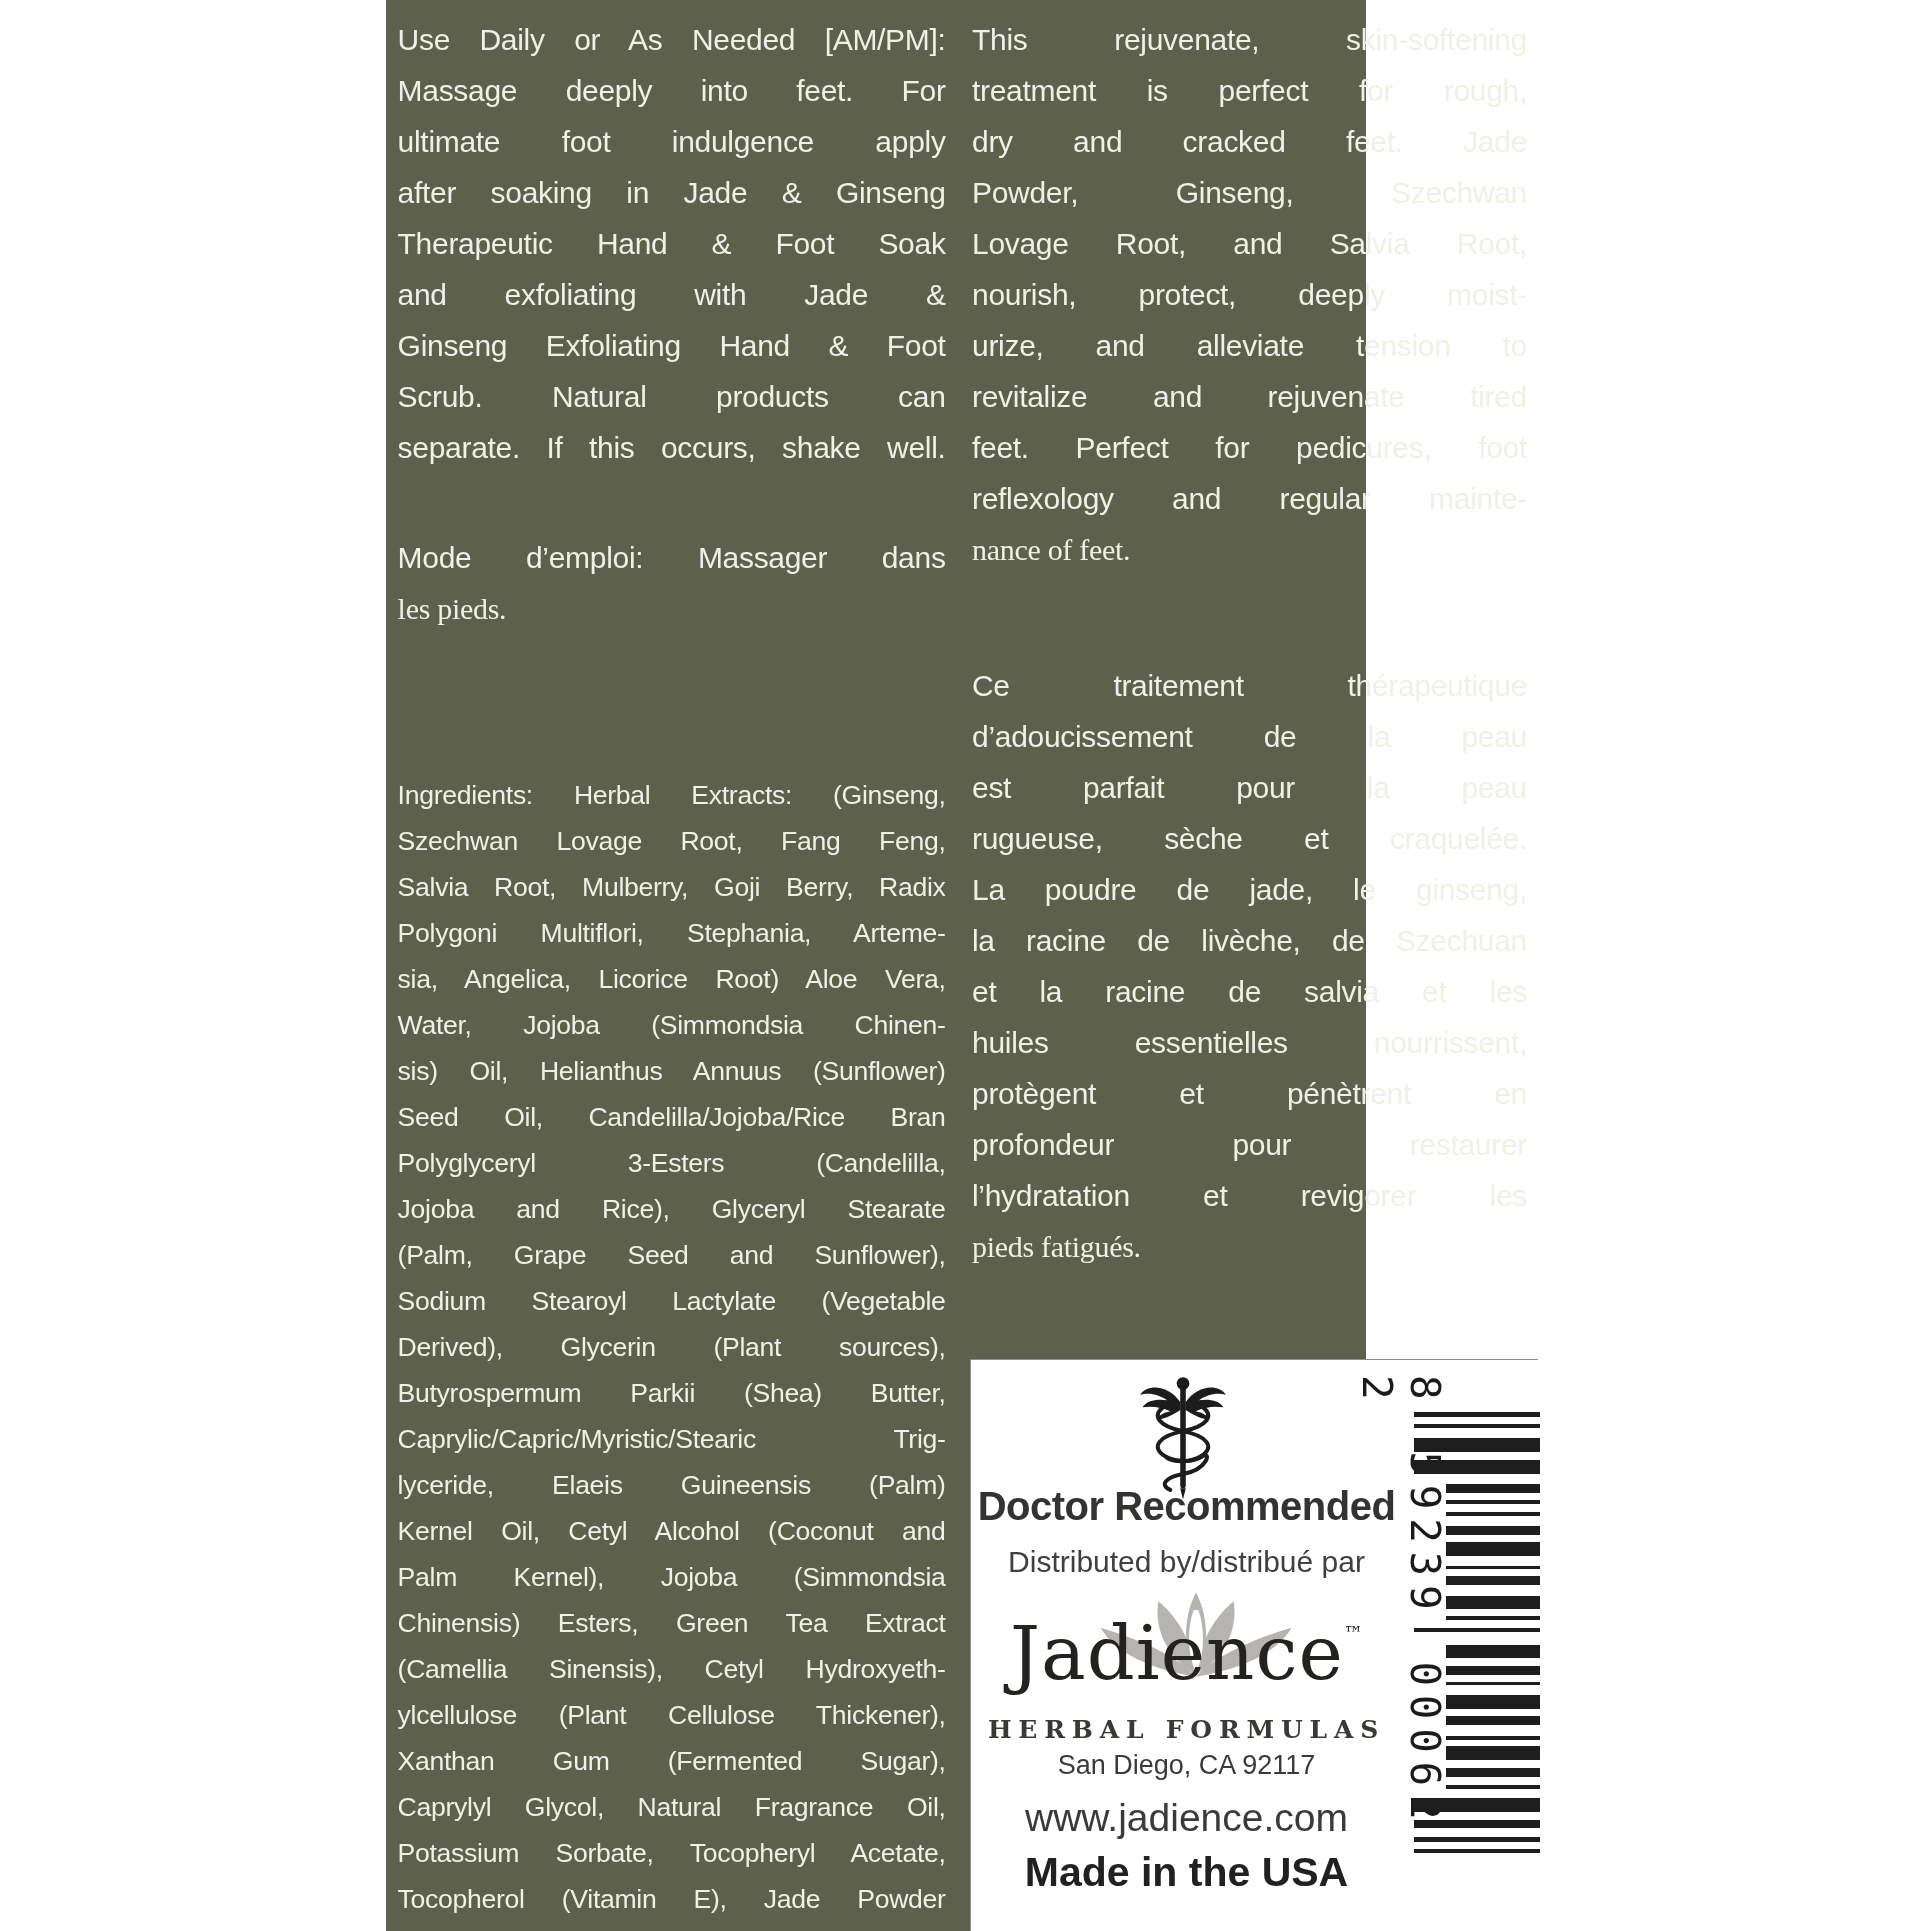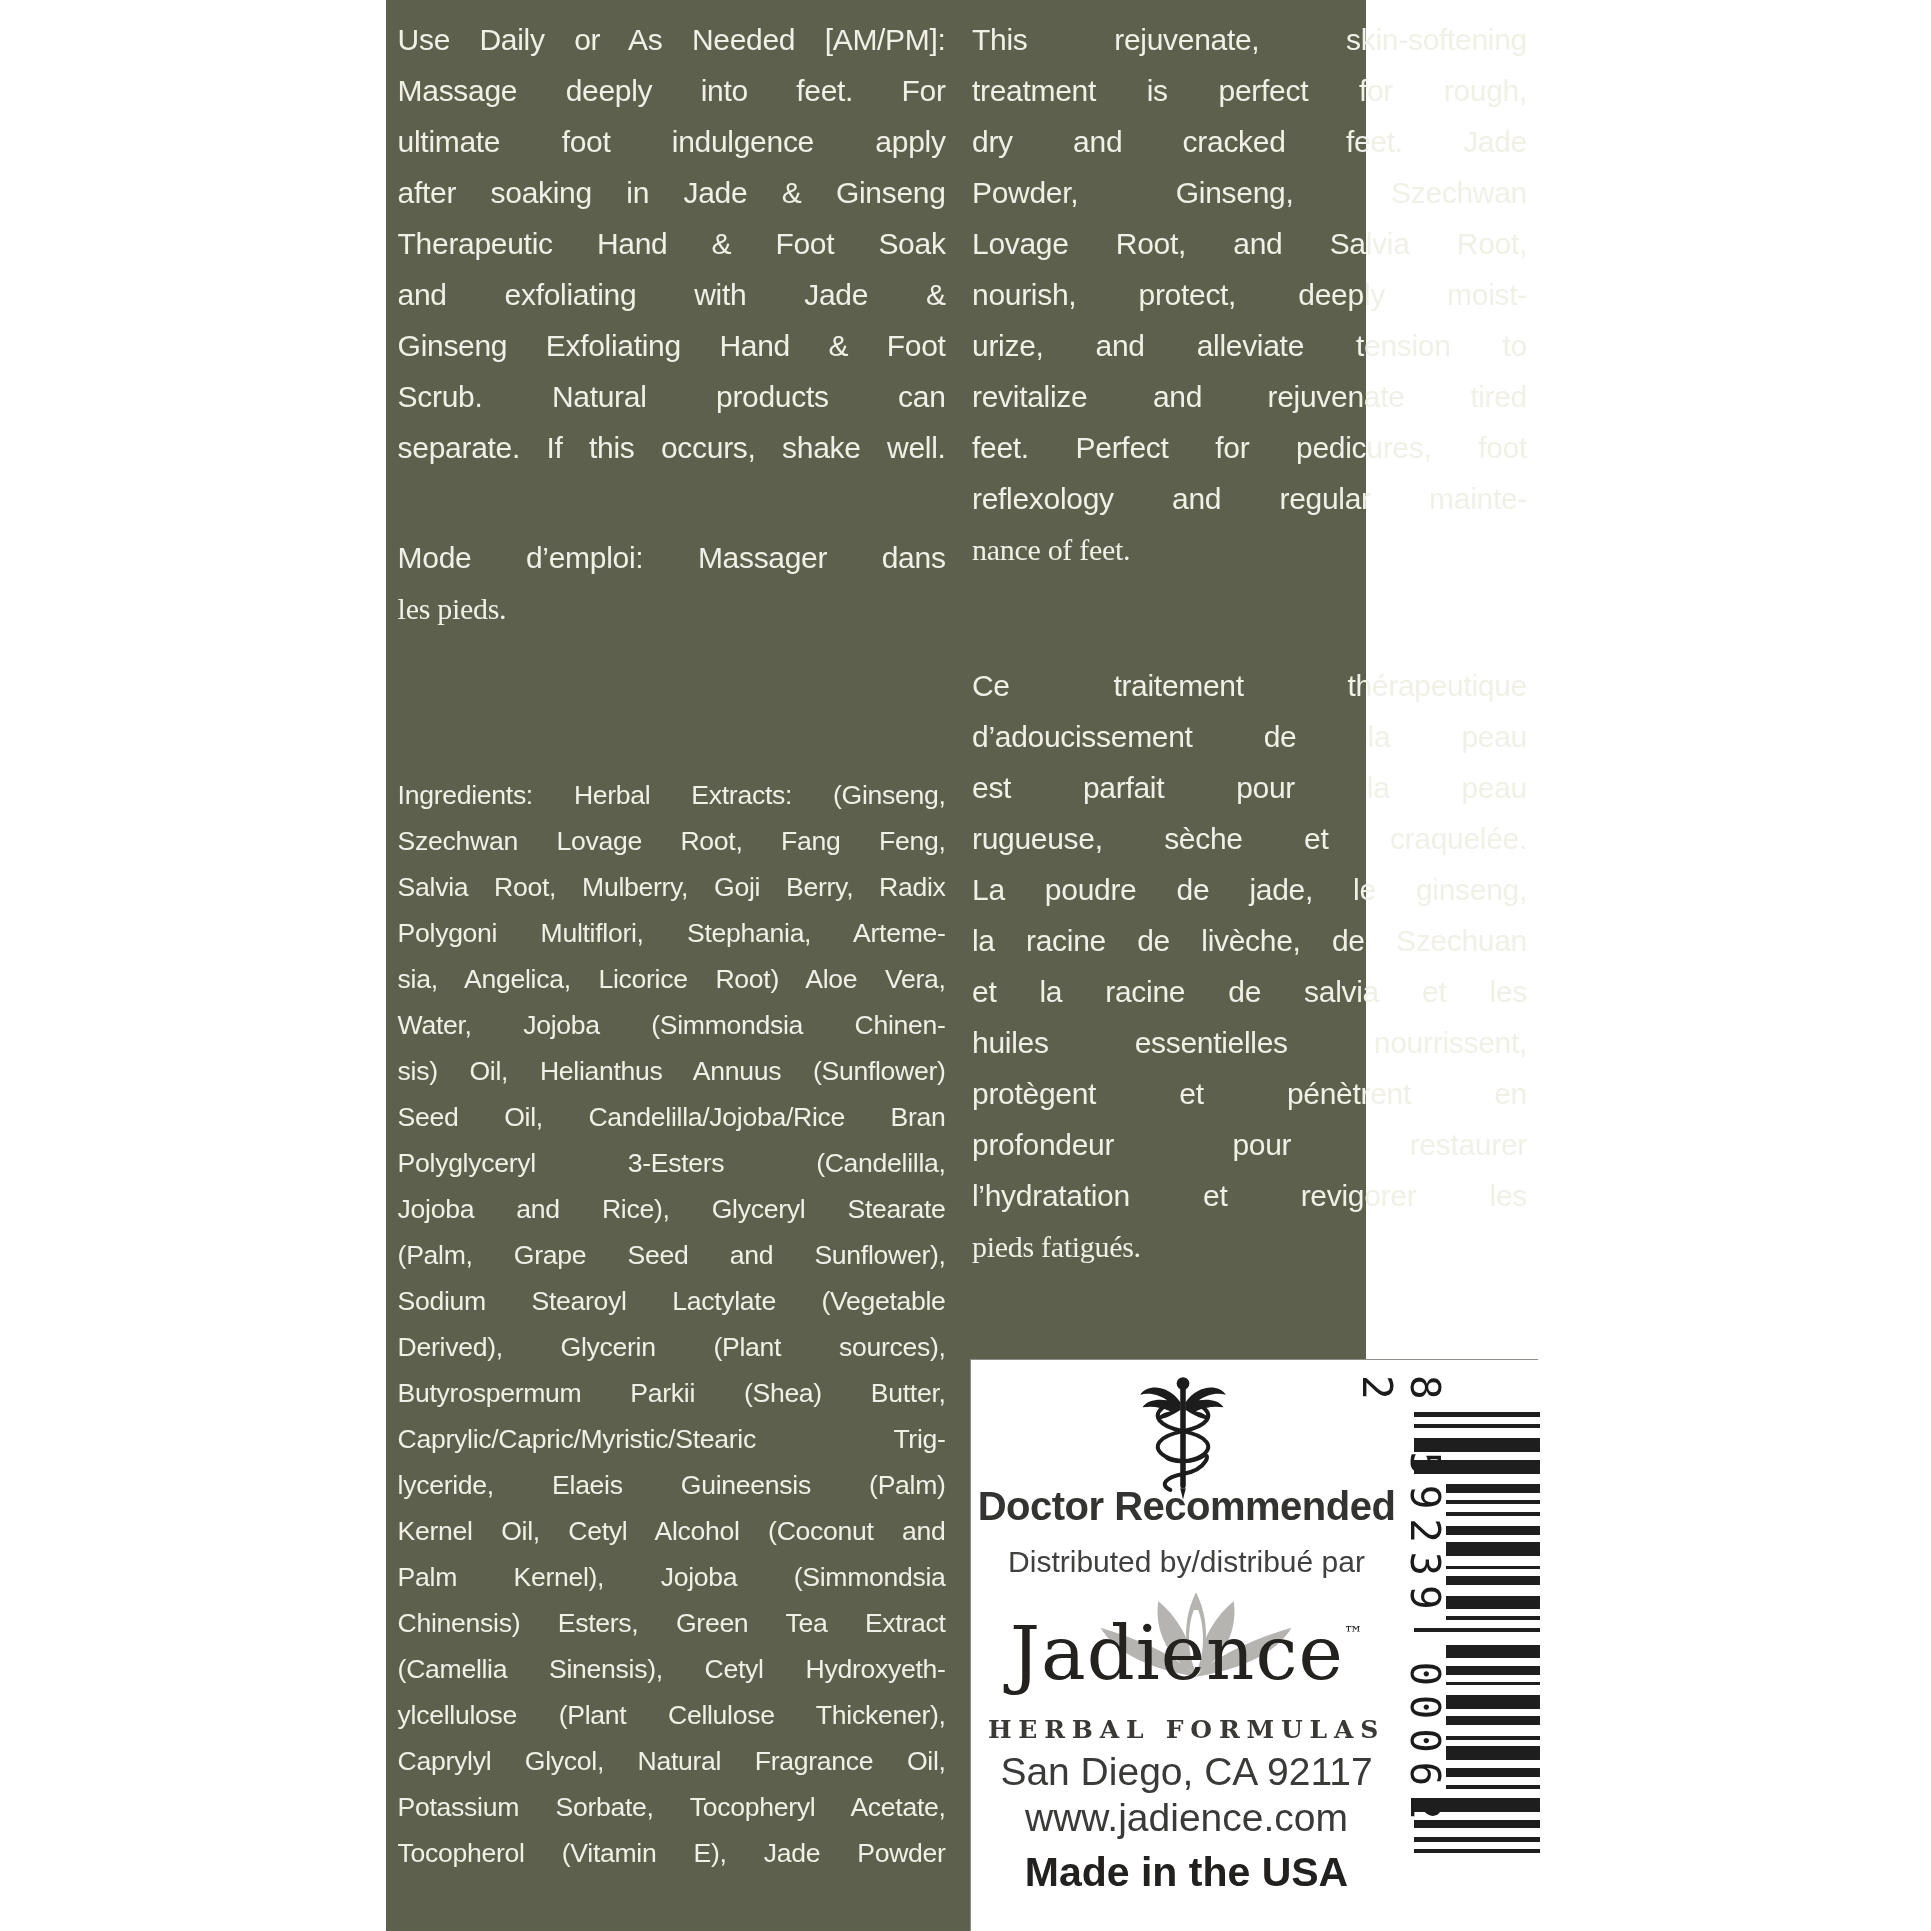--- a/index.html
+++ b/index.html
@@ -22,21 +22,21 @@
       font-size:40px;font-weight:bold;color:#333331;letter-spacing:-0.5px;}
   #distributed-by{position:absolute;left:0;top:185px;width:431px;text-align:center;
       font-size:30px;color:#41403e;}
   #lotus{position:absolute;left:114px;top:228px;width:222px;height:93px;}
   #brand-row{position:absolute;left:0;top:249px;width:431px;text-align:center;
       font-family:"DejaVu Serif", serif;font-size:75px;color:#24221f;letter-spacing:1px;}
   #brand-row .tm{font-size:19.3px;vertical-align:39px;letter-spacing:0;}
   #brand-sub{position:absolute;left:0;top:355px;width:431px;text-align:center;
       font-family:"DejaVu Serif", serif;font-size:25px;color:#3a3936;letter-spacing:6.8px;font-weight:bold;}
   #city-line{position:absolute;left:0;top:390px;width:431px;text-align:center;
-      font-size:39px;color:#3b3a38;}
+      font-size:27px;color:#3b3a38;}
   #website-line{position:absolute;left:0;top:436px;width:431px;text-align:center;
       font-size:39px;color:#3b3a38;}
   #made-in{position:absolute;left:0;top:489px;width:431px;text-align:center;
       font-size:41px;font-weight:bold;color:#222120;}
 
   #barcode{position:absolute;left:431px;top:0;width:137px;height:572px;}
   #barcode-digits{position:absolute;left:47px;top:15.4px;width:498px;height:42px;
       font-family:"DejaVu Sans Mono", monospace;font-size:41px;color:#1b1b1b;
       letter-spacing:8.7px;word-spacing:9.7px;transform:rotate(90deg);transform-origin:top left;}
   #bars{position:absolute;left:11.6px;top:52px;width:126px;display:flex;flex-direction:column;align-items:flex-end;}
@@ -81,20 +81,21 @@
         <div class="ln">Sodium Stearoyl Lactylate (Vegetable</div>
         <div class="ln">Derived), Glycerin (Plant sources),</div>
         <div class="ln">Butyrospermum Parkii (Shea) Butter,</div>
         <div class="ln">Caprylic/Capric/Myristic/Stearic Trig-</div>
         <div class="ln">lyceride, Elaeis Guineensis (Palm)</div>
         <div class="ln">Kernel Oil, Cetyl Alcohol (Coconut and</div>
         <div class="ln">Palm Kernel), Jojoba (Simmondsia</div>
         <div class="ln">Chinensis) Esters, Green Tea Extract</div>
         <div class="ln">(Camellia Sinensis), Cetyl Hydroxyeth-</div>
         <div class="ln">ylcellulose (Plant Cellulose Thickener),</div>
+        <div class="ln">Xanthan Gum (Fermented Sugar),</div>
         <div class="ln">Caprylyl Glycol, Natural Fragrance Oil,</div>
         <div class="ln">Potassium Sorbate, Tocopheryl Acetate,</div>
         <div class="ln">Tocopherol (Vitamin E), Jade Powder</div>
       </div>
 
     <div class="col" id="desc-en">
         <div class="ln">This rejuvenate, skin-softening</div>
         <div class="ln">treatment is perfect for rough,</div>
         <div class="ln">dry and cracked feet. Jade</div>
         <div class="ln">Powder, Ginseng, Szechwan</div>

